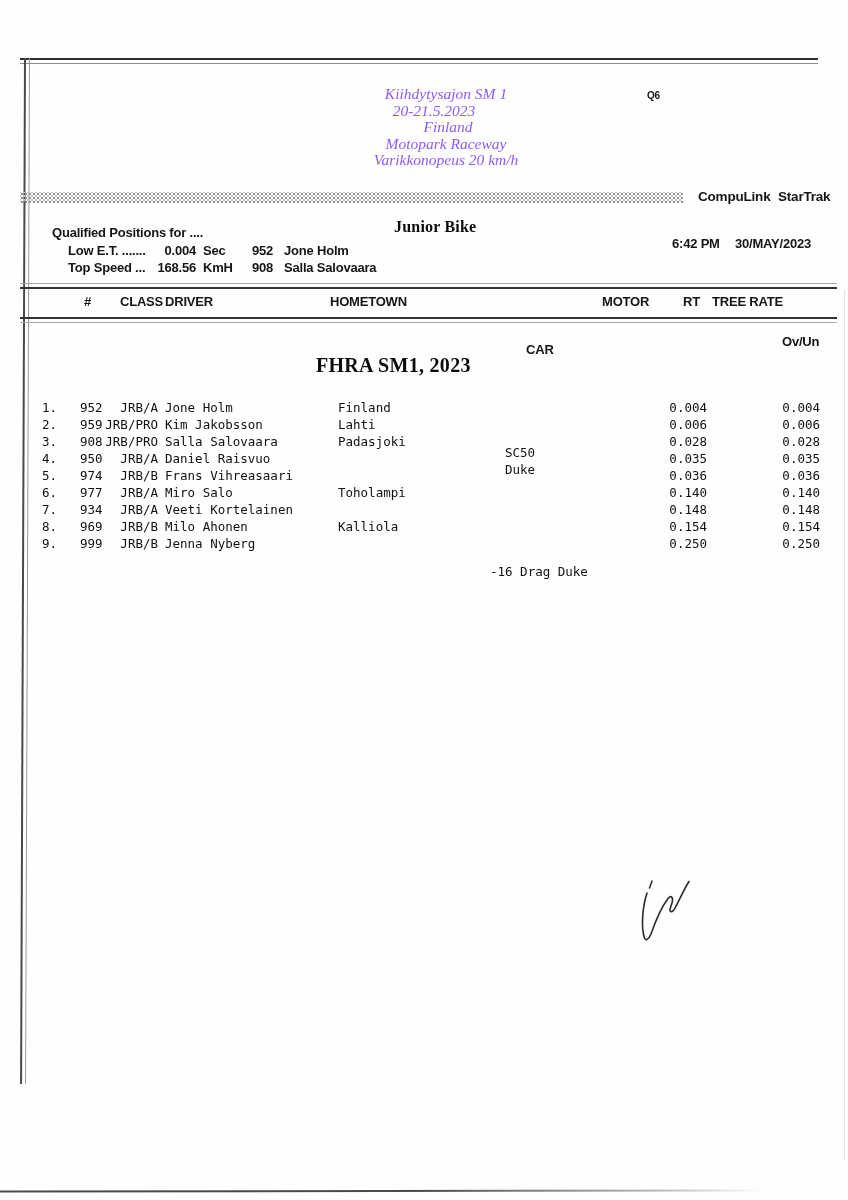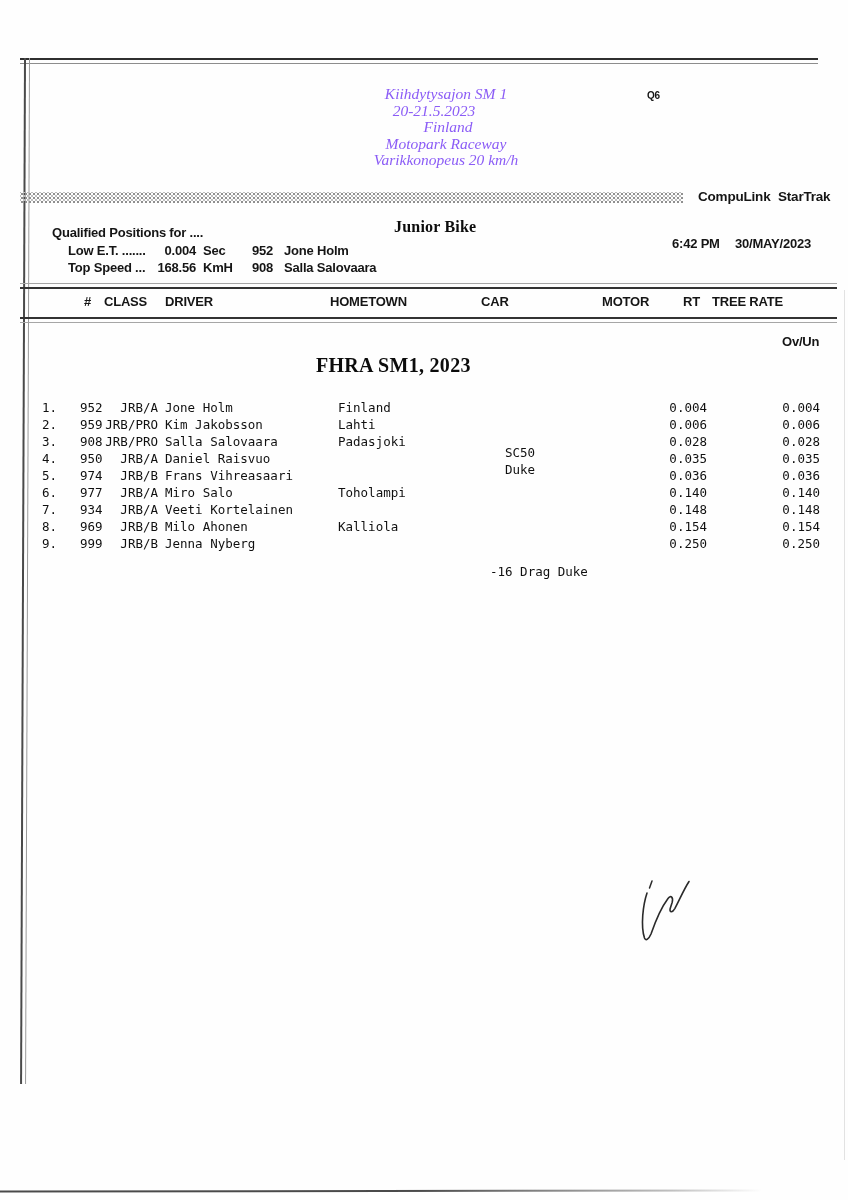--- a/index.html
+++ b/index.html
@@ -40,22 +40,22 @@
   .sumrow-unit{left:203px;}
   .sumrow-num{left:252px;}
   .sumrow-driver{left:284px;}
   .r-low{top:243px;}
   .r-top{top:260px;}
   .category{top:218px;left:394px;font-size:16px;letter-spacing:0.2px;}
   .timestamp-time{top:236px;left:672px;}
   .timestamp-date{top:236px;left:735px;}
   
   .colhdr{top:294px;font-size:13px;}
-  .c-h0{left:84px;} .c-h1{left:104px;} .c-h2{left:165px;} .c-h3{left:330px;}
-  .c-h4{left:481px;} .c-h5{left:602px;} .c-h6{left:683px;} .c-h7{left:712px;} .c-h8{left:782px;margin-top:40px;}
+  .c-h0{left:84px;} .c-h1{left:120px;} .c-h2{left:165px;} .c-h3{left:330px;}
+  .c-h4{left:526px;margin-top:48px;} .c-h5{left:602px;} .c-h6{left:683px;} .c-h7{left:712px;} .c-h8{left:782px;margin-top:40px;}
   .section-title{top:354px;left:316px;font-size:20px;letter-spacing:0.3px;}
   
   .rows{position:absolute;top:399px;left:0;width:848px;}
   .row{position:relative;height:17px;}
   .cell{position:absolute;white-space:nowrap;line-height:17px;}
   .c-pos{left:42px;}
   .c-num{left:80px;}
   .c-cls{left:100px;width:58px;text-align:right;}
   .c-drv{left:165px;}
   .c-home{left:338px;}

